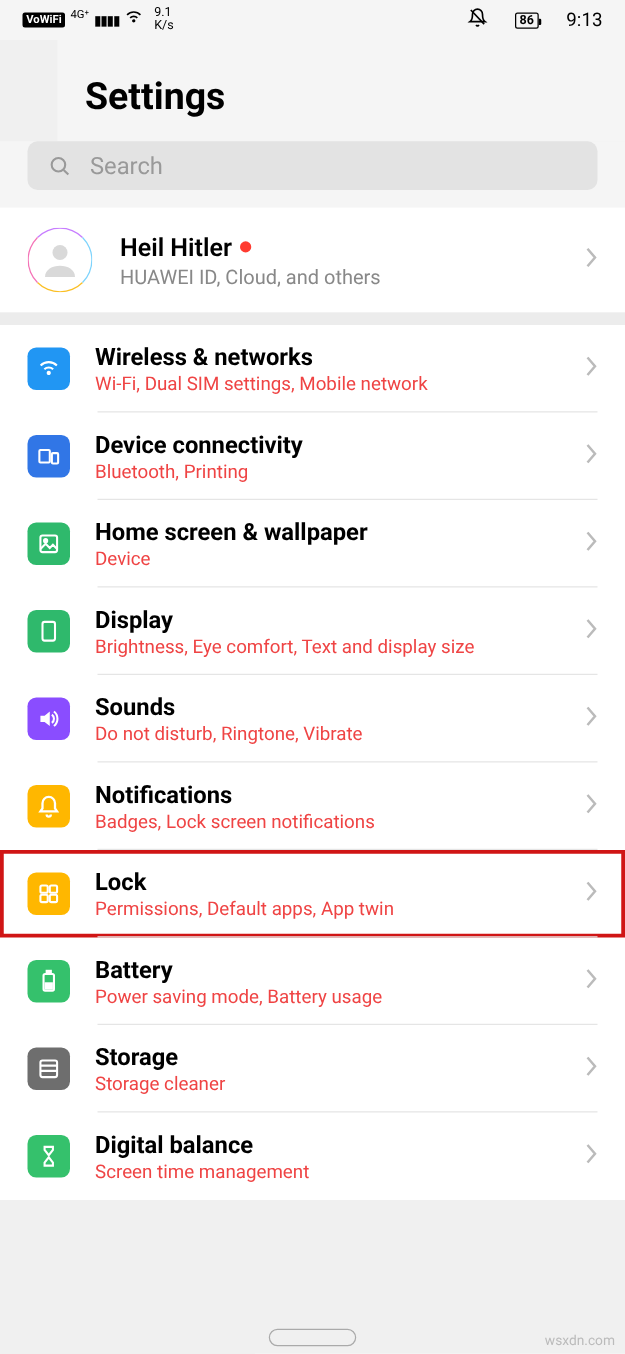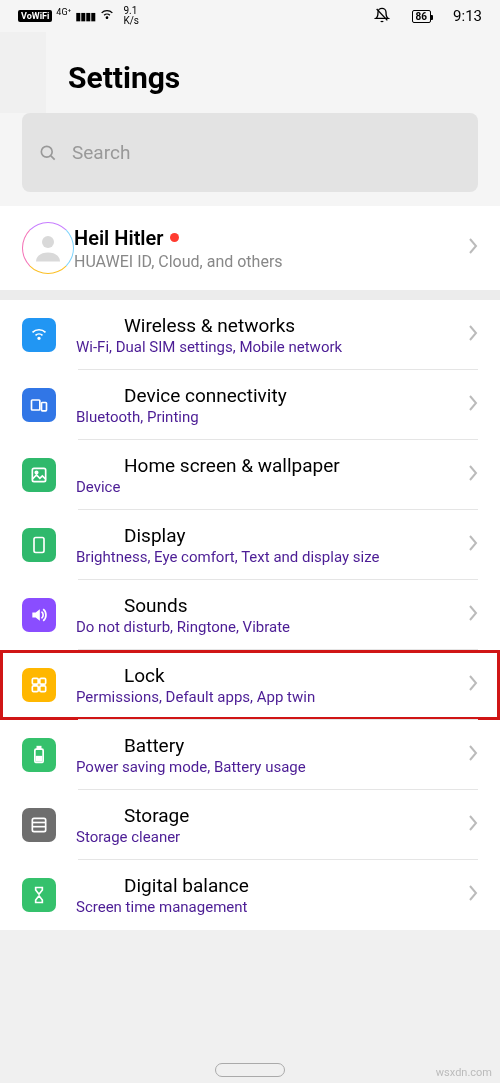--- a/index.html
+++ b/index.html
@@ -38,34 +38,35 @@
       font-size: 30px;
       font-weight: 700;
       background: #f5f5f5;
       margin-left: 46px;
     }
 
     .search-section { padding: 0 22px 14px; background: #f5f5f5; }
     .search-box {
       background: #e3e3e3;
       border-radius: 8px;
-      padding: 28px 16px;
+      padding: 8px 16px;
       display: flex;
       align-items: center;
       gap: 14px;
       color: #999;
       font-size: 19px;
     }
     .search-box svg { width: 20px; height: 20px; flex-shrink: 0; }
 
     .account-section {
       background: #fff;
       padding: 16px 22px;
       display: flex;
       align-items: center;
+      gap: 22px;
     }
     .avatar {
       width: 52px; height: 52px;
       border-radius: 50%;
       border: 1.5px solid;
       border-color: #c77dff #7dd3fc #fbbf24 #f472b6;
       display: flex;
       align-items: center;
       justify-content: center;
     }
@@ -97,22 +98,22 @@
     .item-icon {
       width: 34px; height: 34px;
       border-radius: 7px;
       display: flex;
       align-items: center;
       justify-content: center;
       flex-shrink: 0;
     }
     .item-icon svg { width: 20px; height: 20px; }
     .item-text { flex: 1; min-width: 0; }
-    .item-title { font-size: 19px; font-weight: 400; color: #000; margin-left: 48px; }
-    .item-sub { color: #4c1d95; font-size: 15px; margin-top: 1px; }
+    .item-title { font-size: 19px; font-weight: 700; color: #000; }
+    .item-sub { color: #ef4444; font-size: 15px; margin-top: 1px; }
     .chevron { color: #bbb; }
     .chevron svg { width: 10px; height: 18px; }
 
     .highlighted {
       outline: 3px solid #d01515;
       outline-offset: -3px;
     }
 
     .bg-blue { background: #2196f3; }
     .bg-blue2 { background: #3176e6; }
@@ -275,20 +276,34 @@
         </svg>
       </div>
       <div class="item-text">
         <div class="item-title">Sounds</div>
         <div class="item-sub">Do not disturb, Ringtone, Vibrate</div>
       </div>
       <span class="chevron"><svg viewBox="0 0 10 18" fill="none" stroke="#bbb" stroke-width="2">
           <path d="M2 2l6 7-6 7"></path>
         </svg></span>
     </div>
+    <div class="item">
+      <div class="item-icon bg-yellow">
+        <svg viewBox="0 0 24 24" fill="none" stroke="#fff" stroke-width="2.2">
+          <path d="M18 14V9a6 6 0 10-12 0v5l-2 3h16l-2-3zM10 20a2 2 0 004 0"></path>
+        </svg>
+      </div>
+      <div class="item-text">
+        <div class="item-title">Notifications</div>
+        <div class="item-sub">Badges, Lock screen notifications</div>
+      </div>
+      <span class="chevron"><svg viewBox="0 0 10 18" fill="none" stroke="#bbb" stroke-width="2">
+          <path d="M2 2l6 7-6 7"></path>
+        </svg></span>
+    </div>
     <div class="item highlighted">
       <div class="item-icon bg-orange">
         <svg viewBox="0 0 24 24" fill="none" stroke="#fff" stroke-width="2">
           <rect x="4" y="4" width="7" height="7" rx="1.5"></rect>
           <rect x="13" y="4" width="7" height="7" rx="1.5"></rect>
           <rect x="4" y="13" width="7" height="7" rx="1.5"></rect>
           <rect x="13" y="13" width="7" height="7" rx="1.5"></rect>
         </svg>
       </div>
       <div class="item-text">

